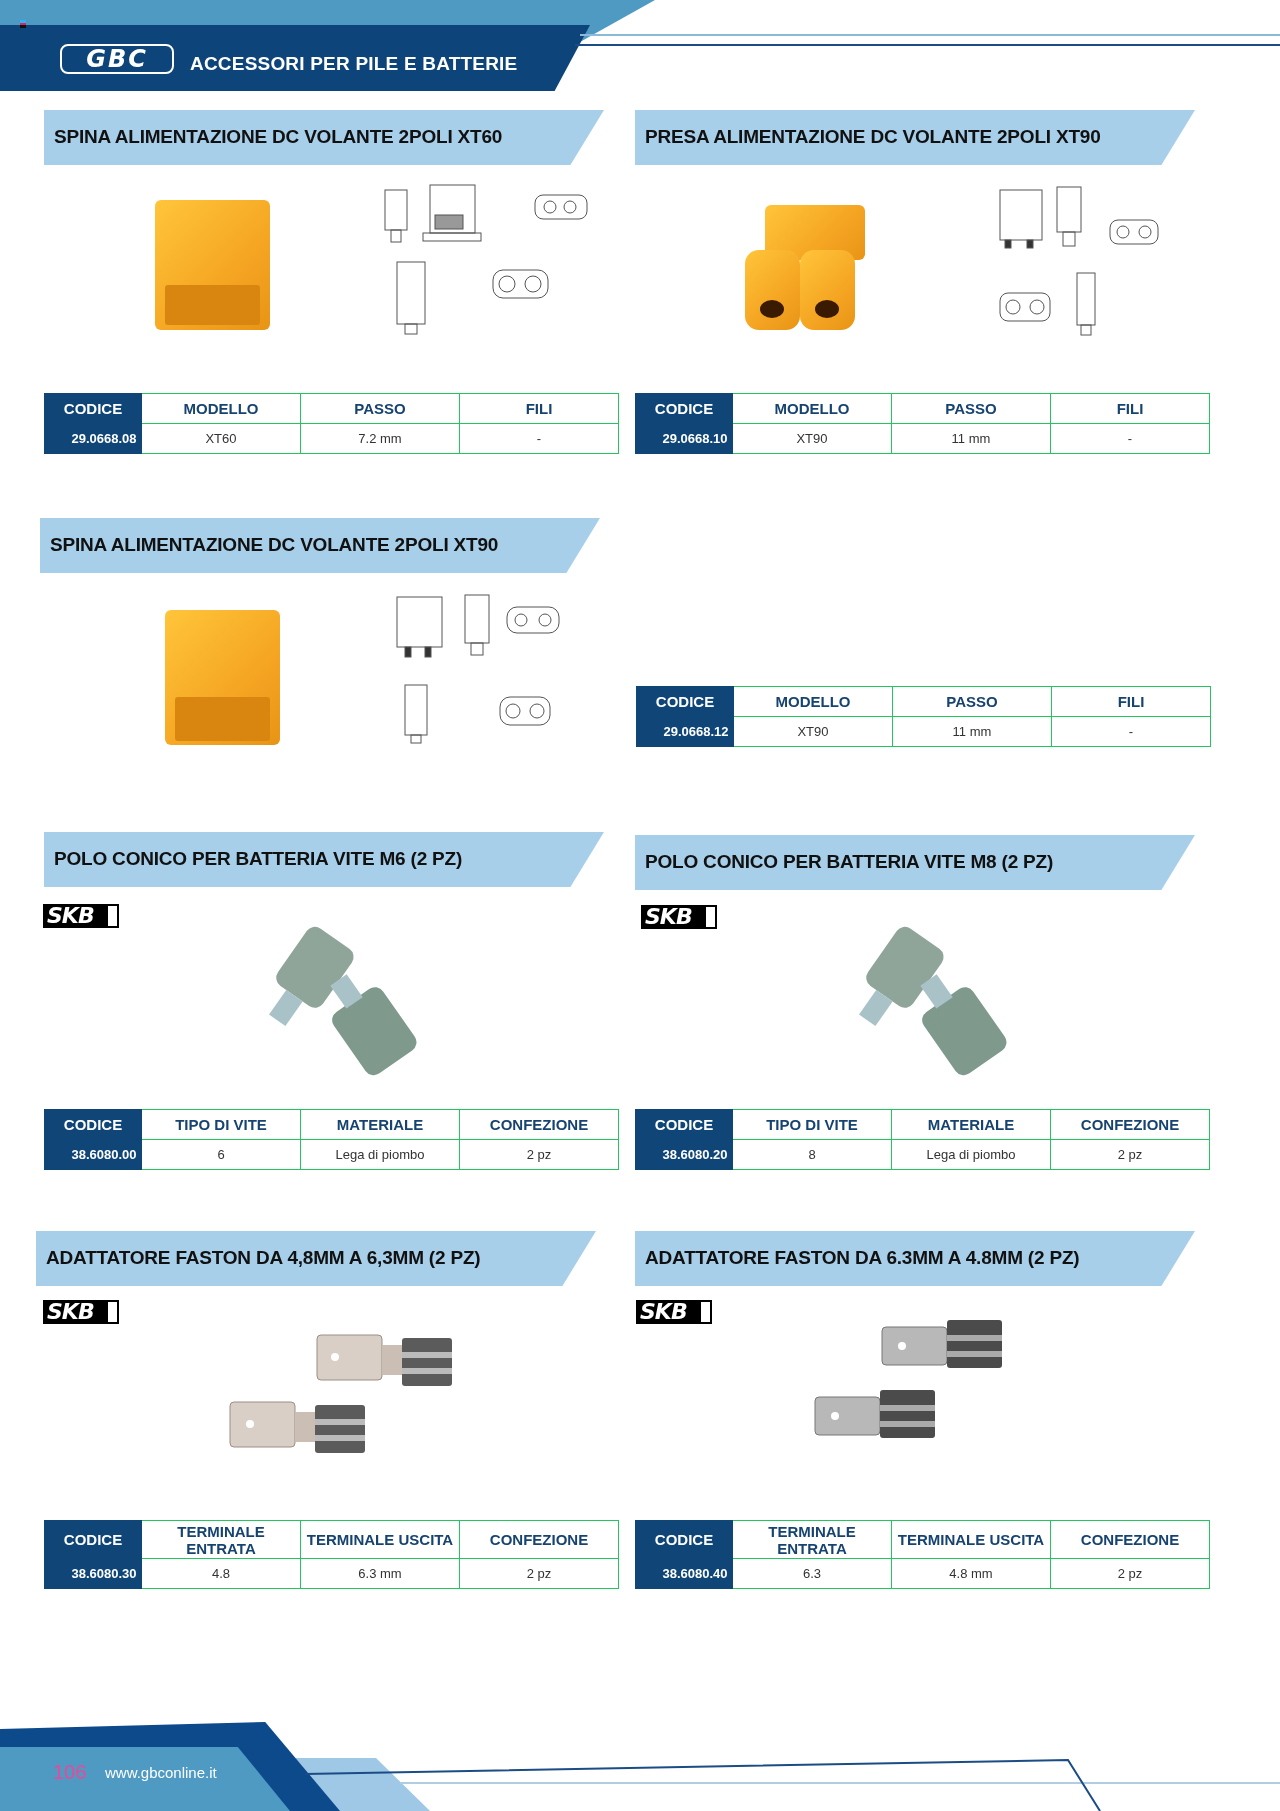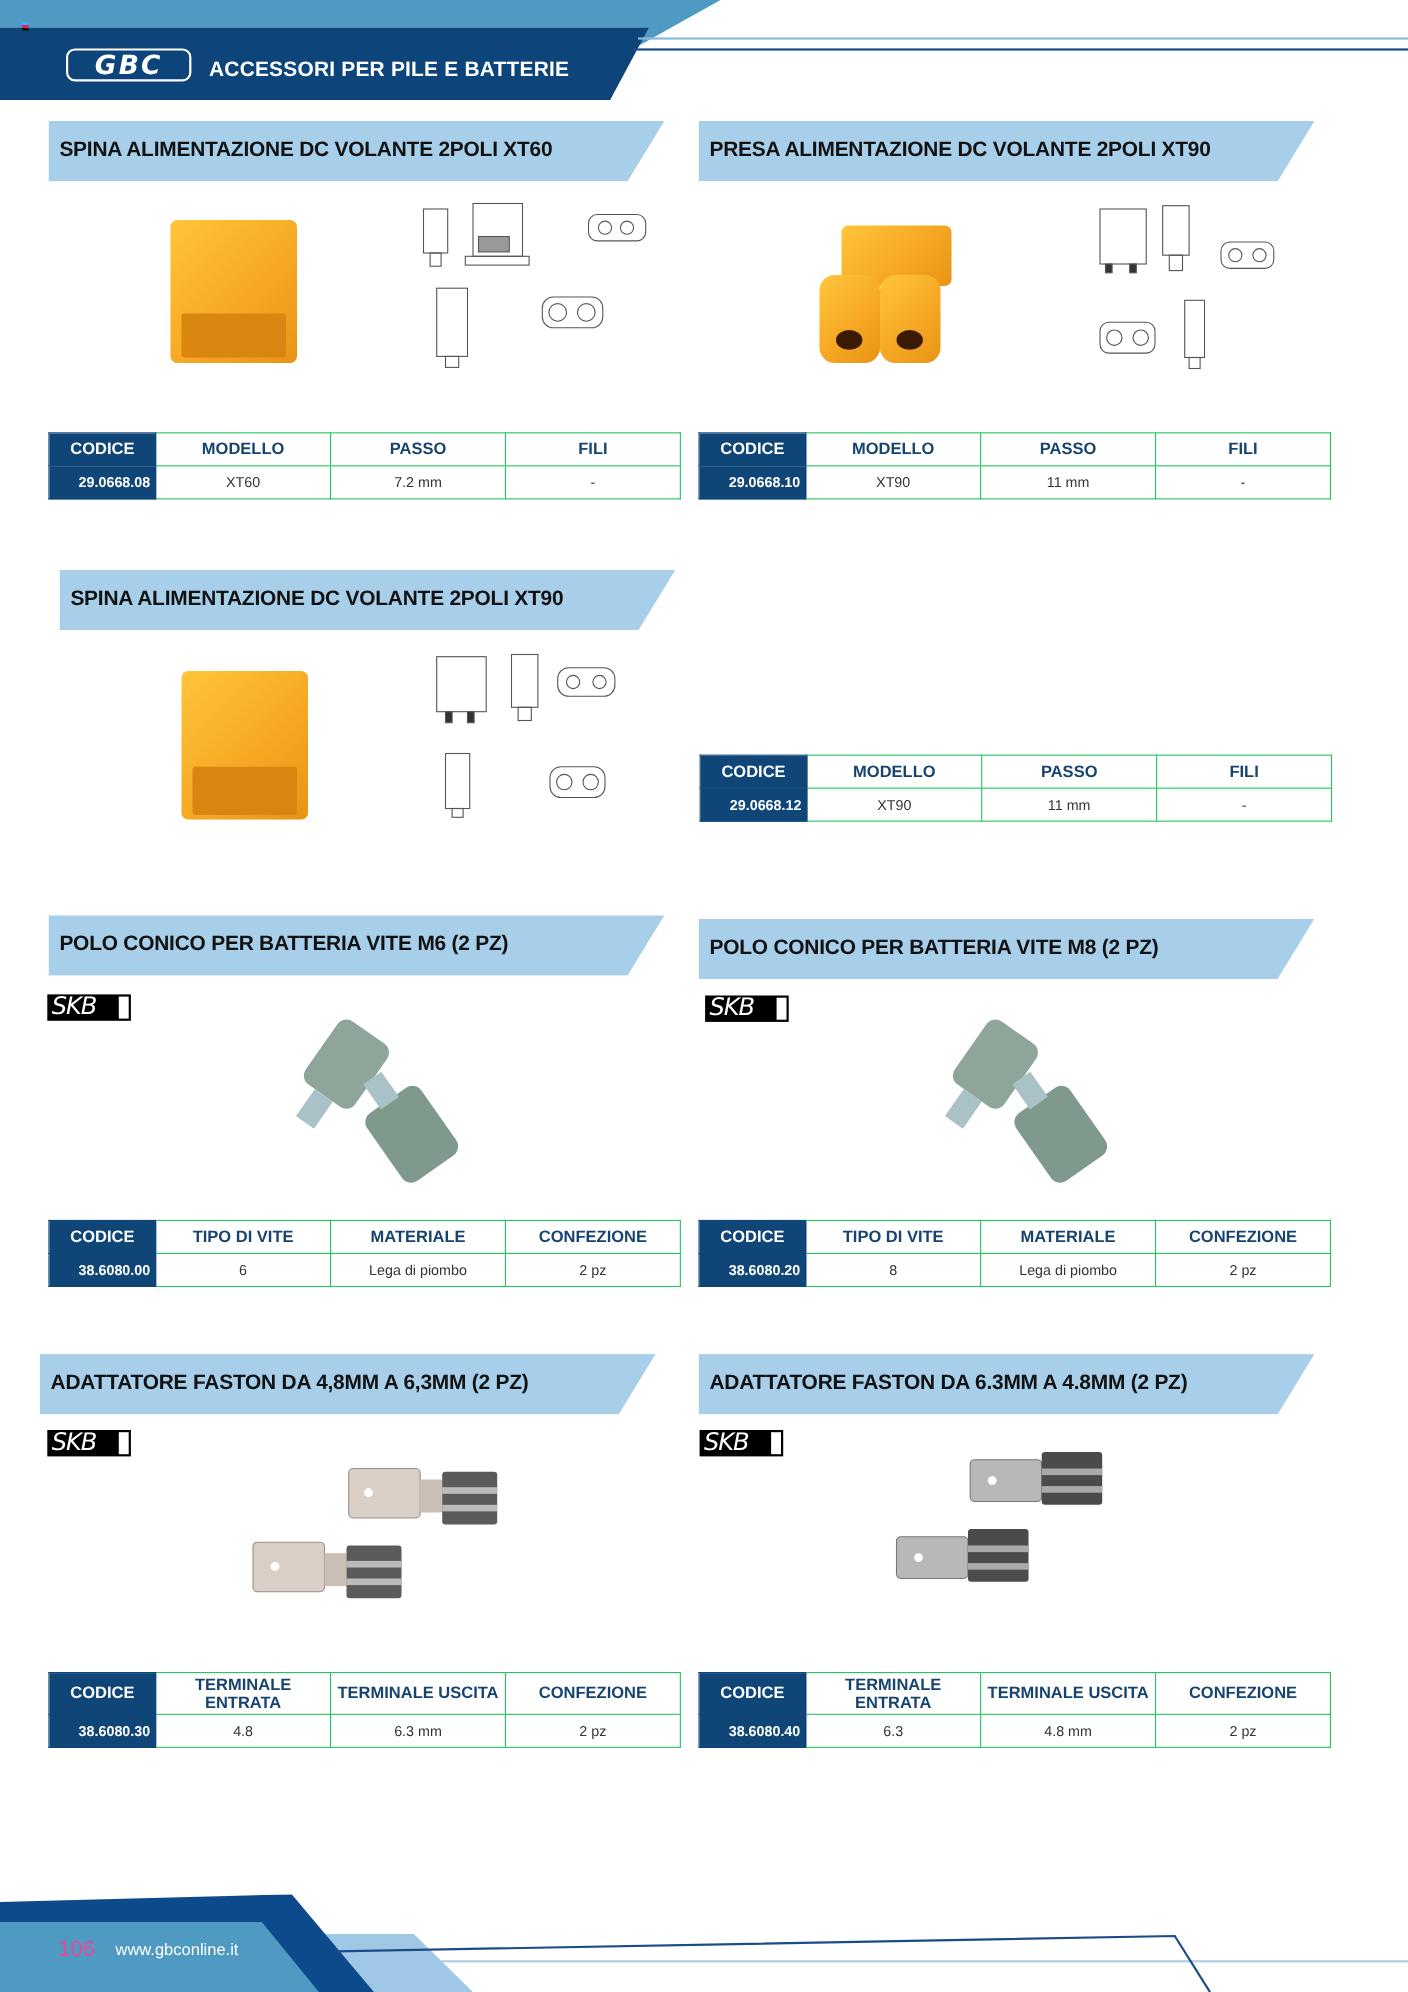--- a/index.html
+++ b/index.html
@@ -33,21 +33,21 @@
   .ptable .code { background: #0f4677; color: #ffffff; border-color: #0f4677; }
   .ptable td.code { font-weight: bold; font-size: 13px; border-top: 1px solid #6f9ac2; padding-left: 22px; }
   .ptable.tall th { height: 38px; }
   .ptable col.c1 { width: 97px; }
   .ptable col.c2, .ptable col.c3, .ptable col.c4 { width: 159px; }
 
   
   .img { position: absolute; }
   .xt-body { position: absolute; background: linear-gradient(135deg, #ffc53a, #f5a623 60%, #e89415); border-radius: 6px; }
 
-  .skb { position: absolute; width: 76px; height: 24px; background: #000; color: #fff; font-weight: normal; font-style: italic;
+  .skb { position: absolute; width: 76px; height: 24px; background: #000; color: #fff; font-weight: bold; font-style: italic;
     font-size: 22px; line-height: 24px; padding-left: 4px; letter-spacing: -1px; font-family: "DejaVu Sans", sans-serif; }
   .skb::after { content: ""; position: absolute; right: 2px; top: 2px; width: 9px; height: 20px; background: #fff; }
 
   
   .ftr-dark { position: absolute; left: 0; top: 1722px; width: 340px; height: 89px; background: #0d4a8c;
     clip-path: polygon(0 8%, 78% 0, 100% 100%, 0 100%); }
   .ftr-mid { position: absolute; left: 0; top: 1747px; width: 290px; height: 64px; background: #4e9ac2;
     clip-path: polygon(0 0, 82% 0, 100% 100%, 0 100%); }
   .ftr-light { position: absolute; left: 295px; top: 1758px; width: 135px; height: 53px; background: #9ec8e6;
     clip-path: polygon(0 0, 60% 0, 100% 100%, 30% 100%); }
@@ -157,21 +157,21 @@
   </tr>
   <tr>
     <td class="code">29.0668.10</td>
     <td>XT90</td>
     <td>11 mm</td>
     <td>-</td>
   </tr>
 </tbody>
   </table>
 
-<div class="sec-title" style="left:54px;top:518px;width:560px;">
+<div class="sec-title" style="left:40px;top:518px;width:560px;">
   <span>SPINA ALIMENTAZIONE DC VOLANTE 2POLI XT90</span>
 </div>
 <div class="img" style="left:160px;top:605px;width:130px;height:145px;">
   <div class="xt-body" style="left:5px;top:5px;width:115px;height:135px;"></div>
   <div style="position:absolute;left:15px;top:92px;width:95px;height:44px;background:#d98610;border-radius:3px;"></div>
 </div>
 <div class="img" style="left:385px;top:585px;width:200px;height:160px;">
   <svg width="200" height="160" viewBox="0 0 200 160" fill="none" stroke="#555" stroke-width="1">
     <rect x="12" y="12" width="45" height="50"></rect>
       <rect x="20" y="62" width="6" height="10" fill="#333"></rect>

